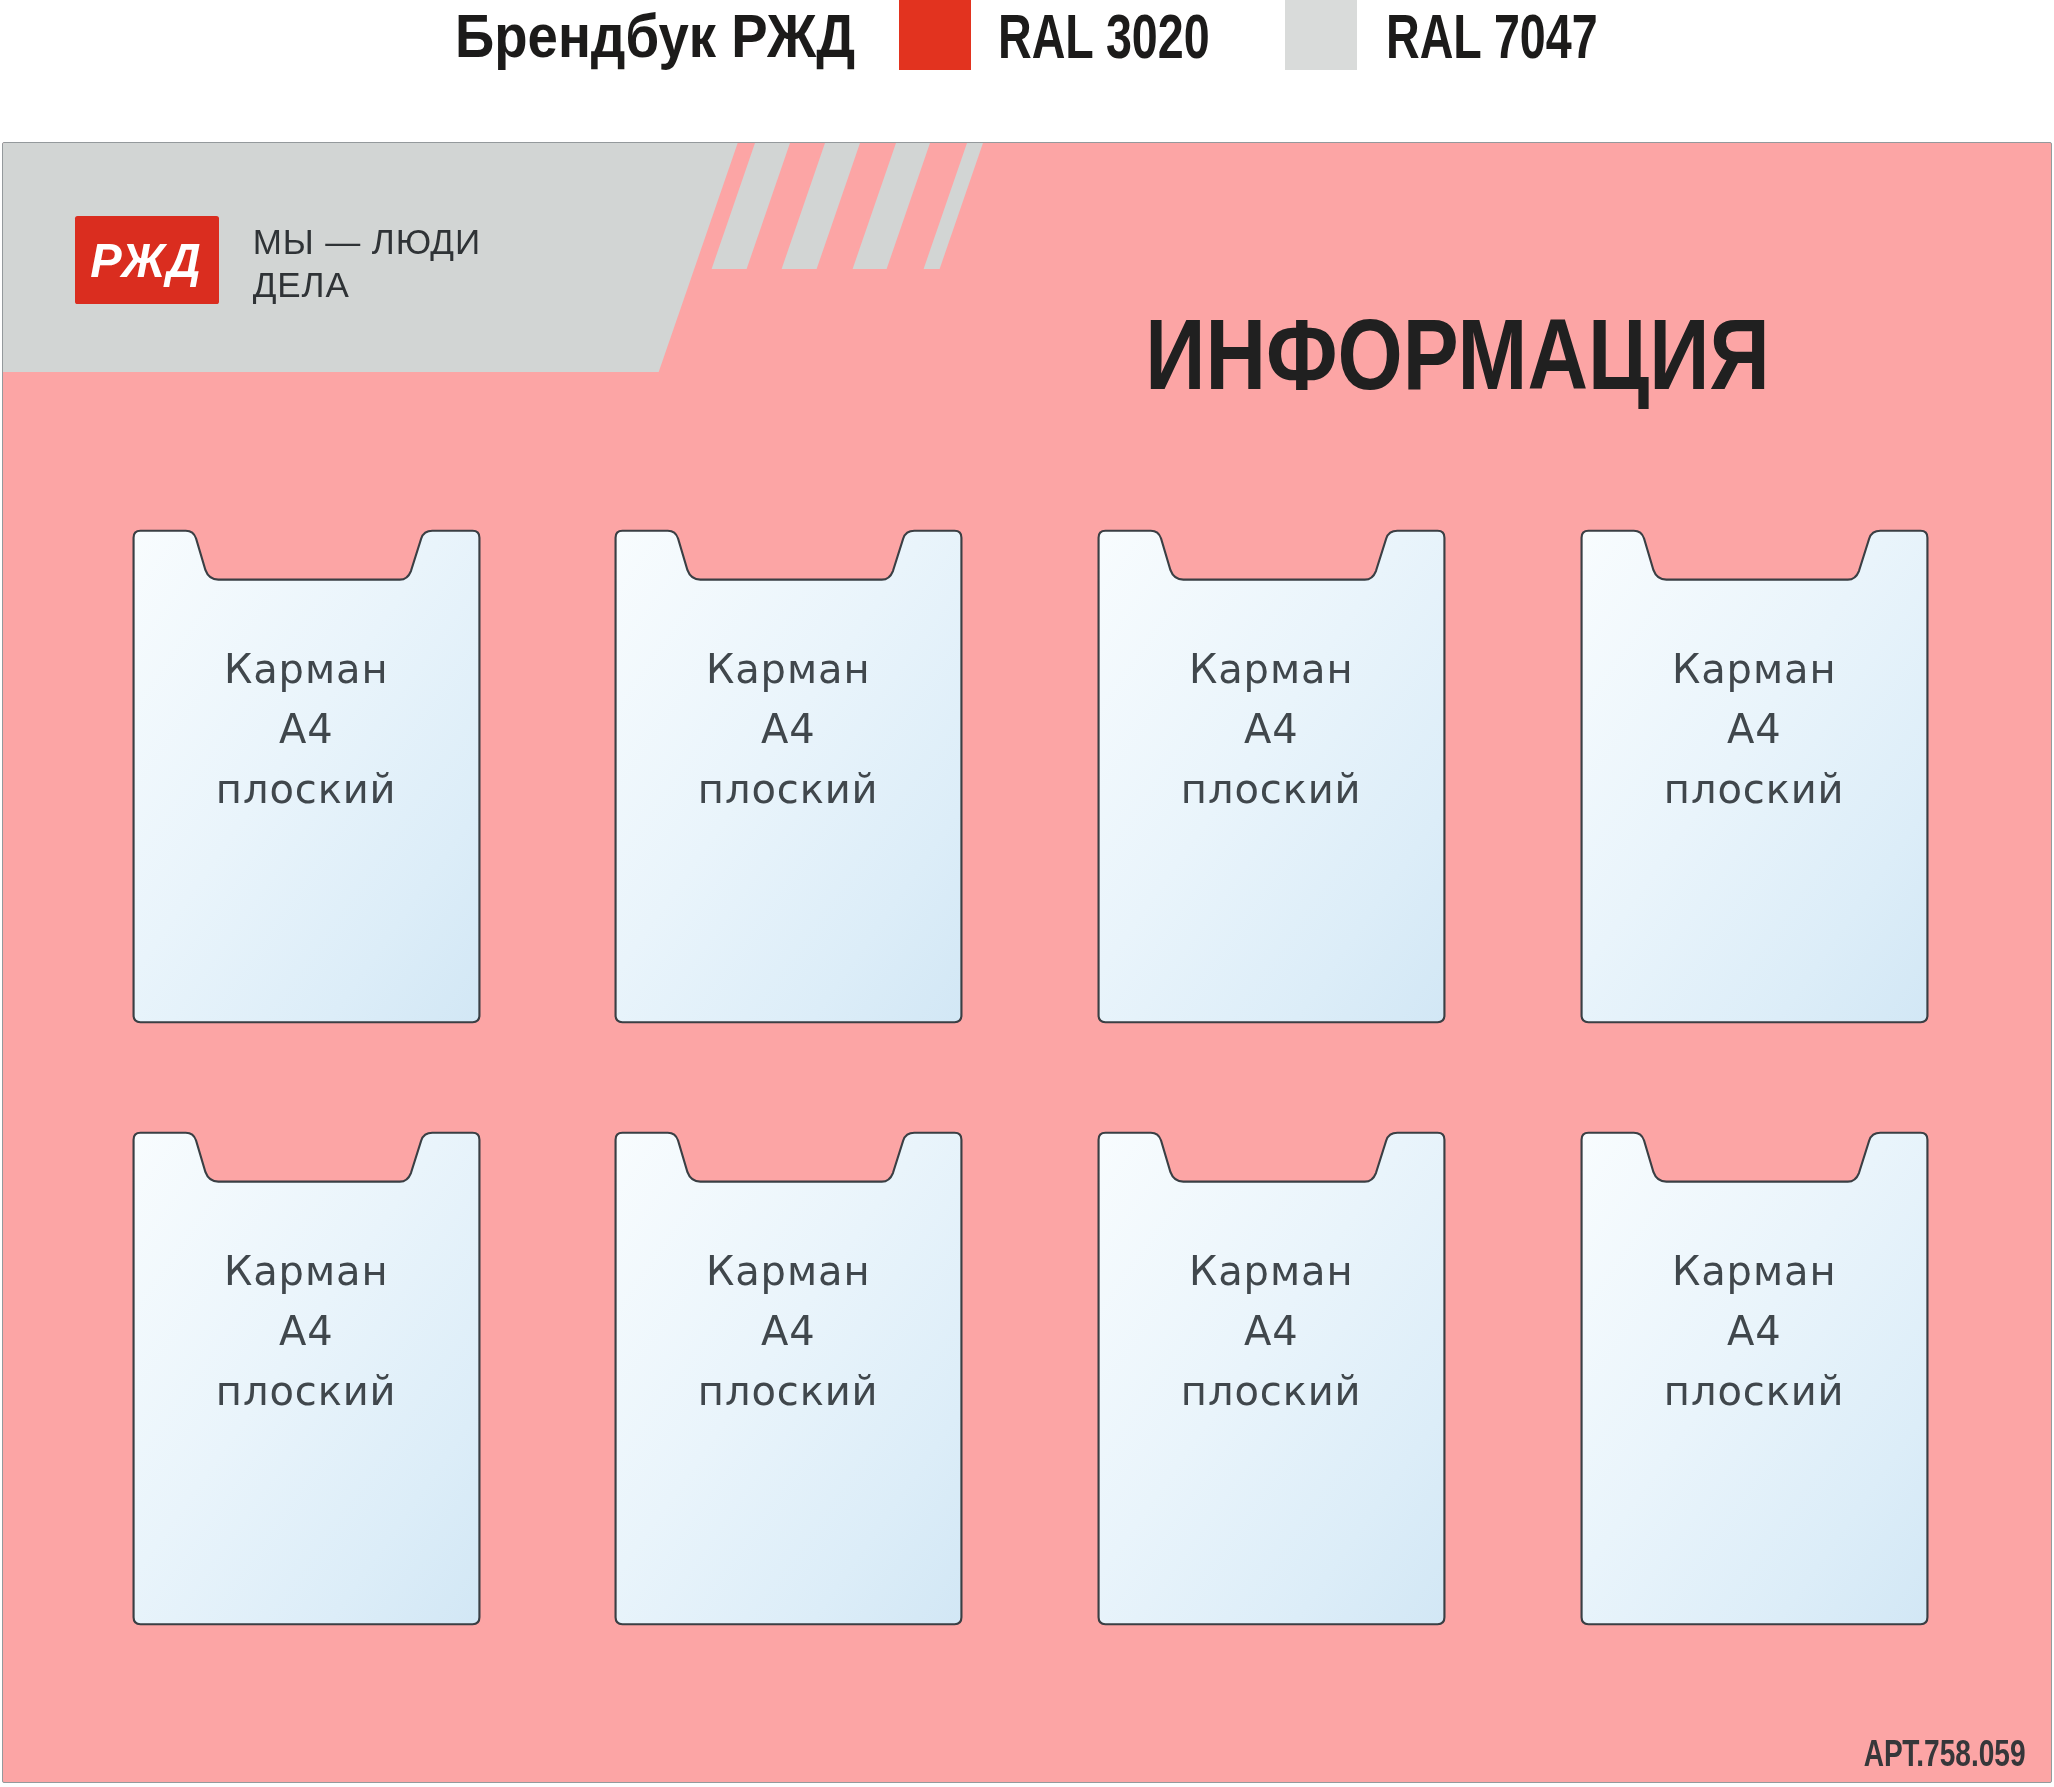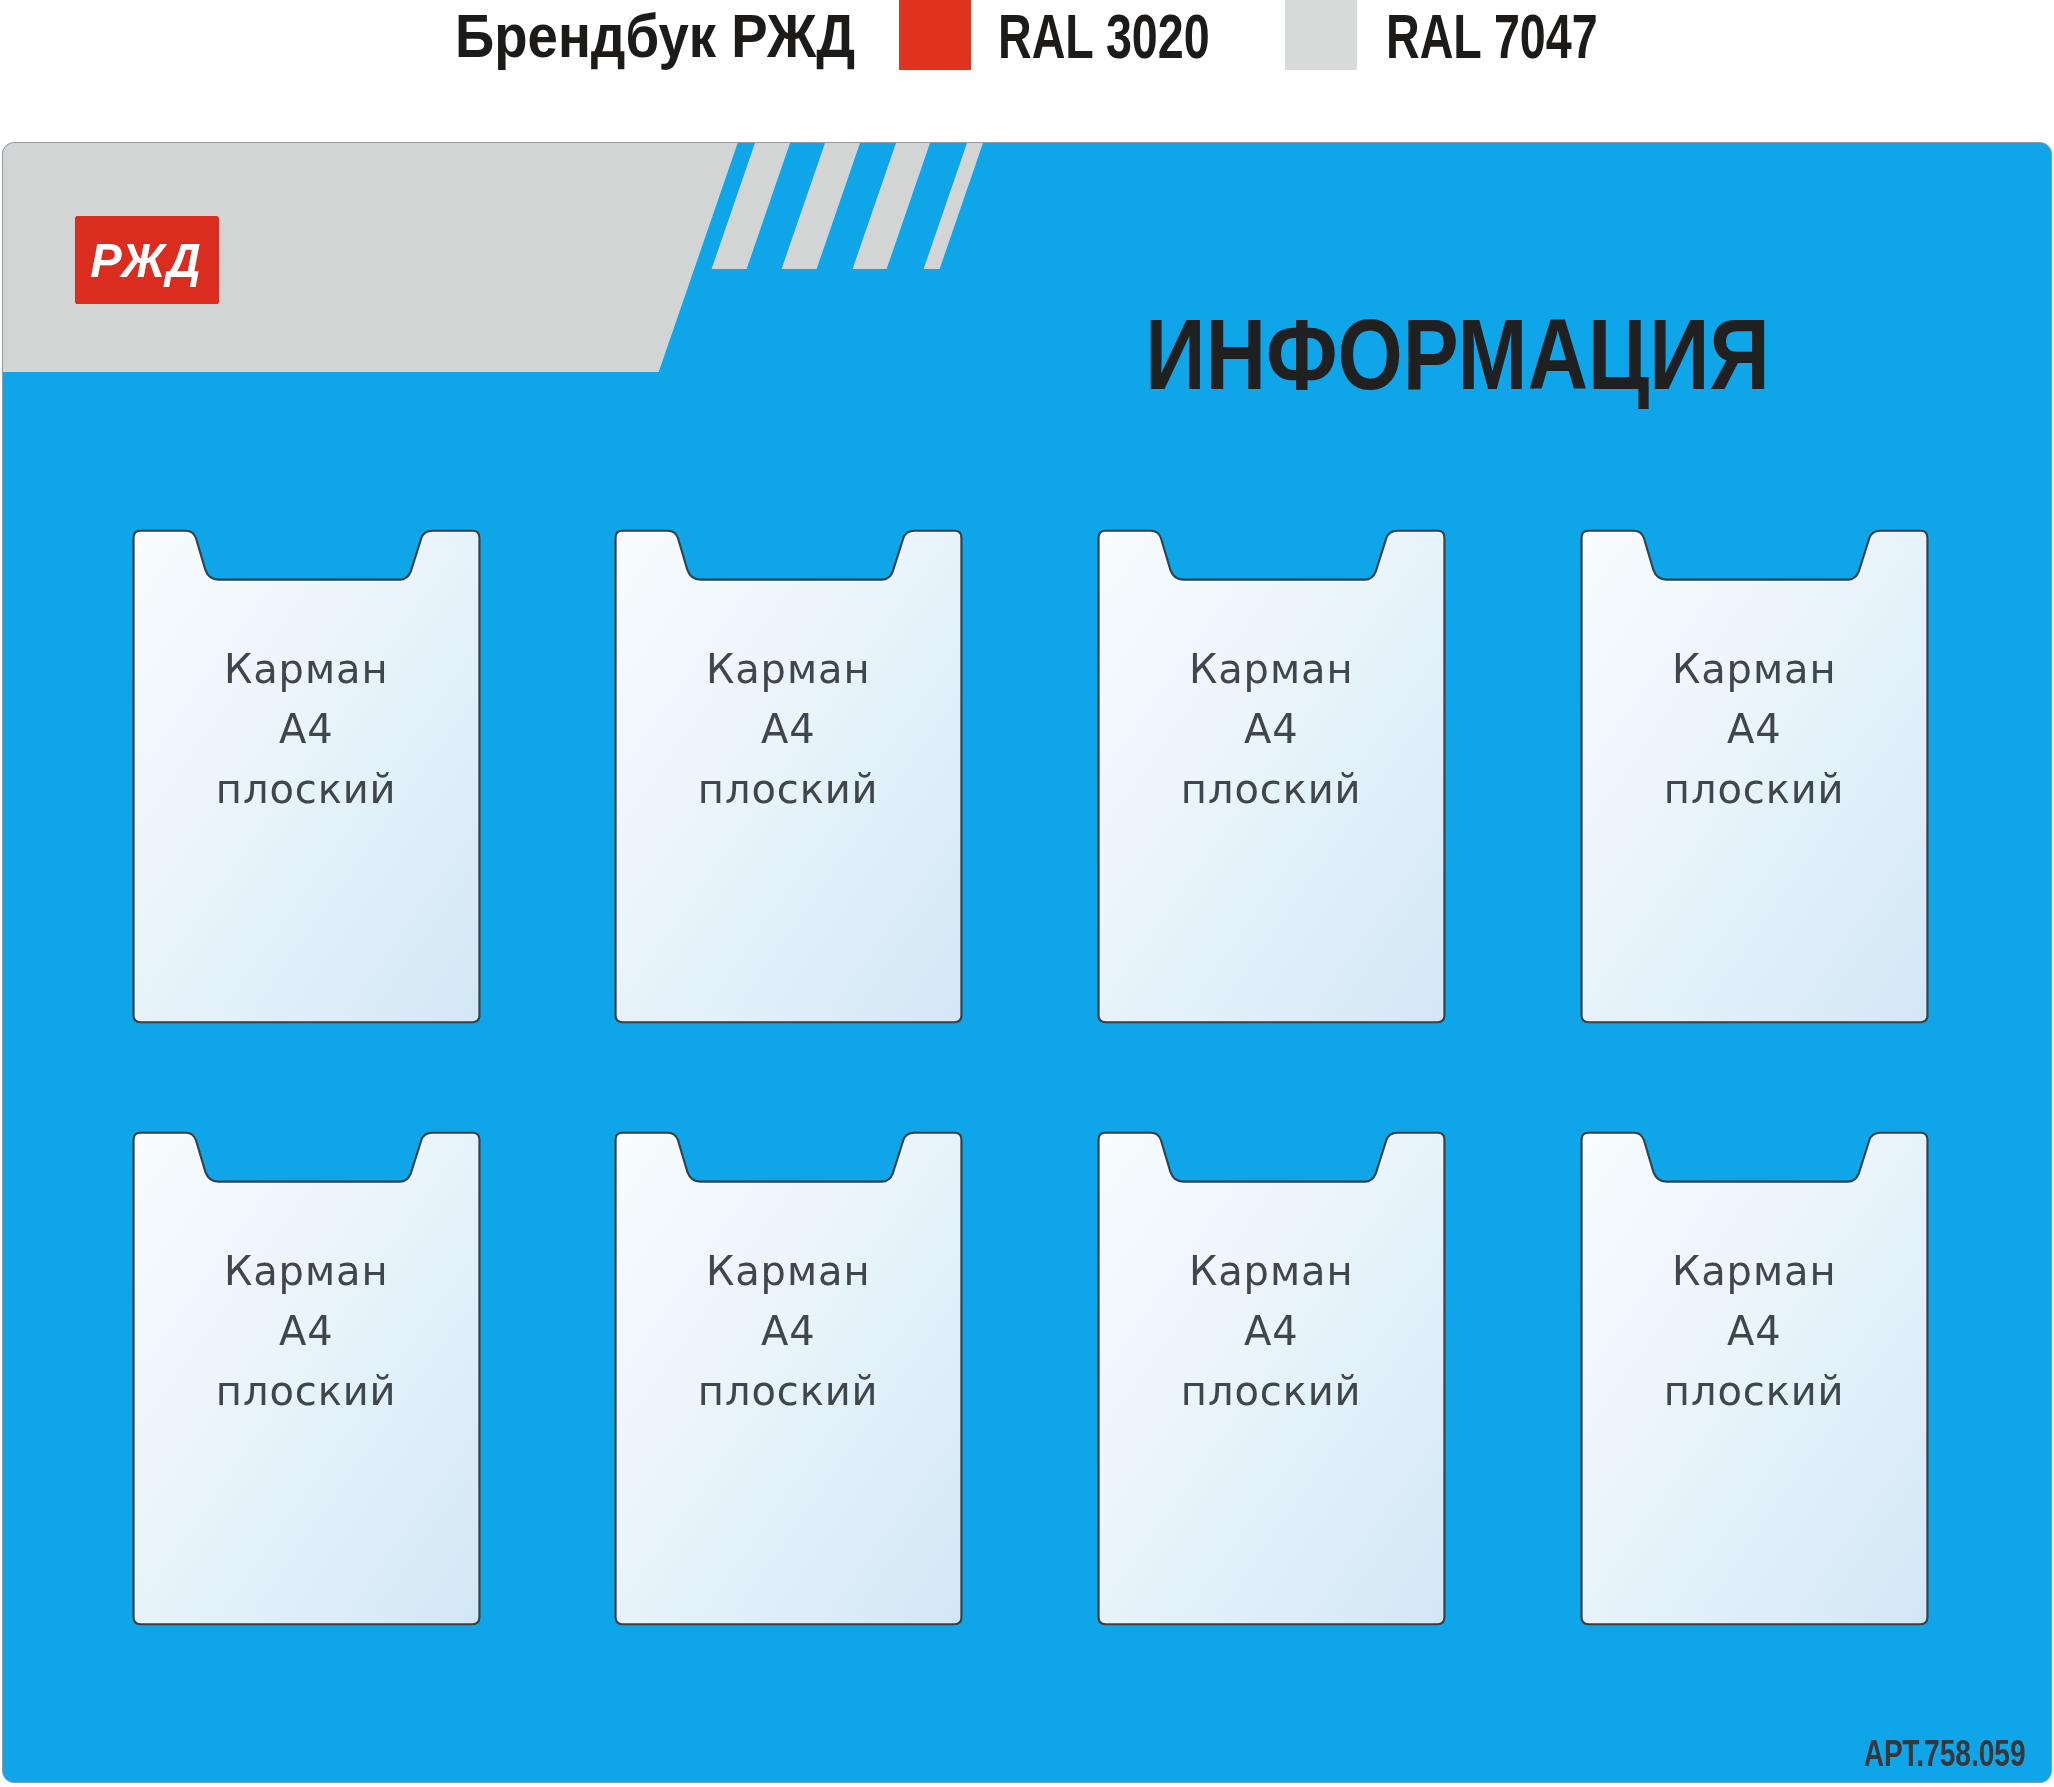--- a/index.html
+++ b/index.html
@@ -15,21 +15,21 @@
   .swatch.red{left:899px;background:#e2331f;}
   .swatch.gray{left:1285px;background:#d9dbda;}
   .ral-label{position:absolute;top:1.7px;height:68px;line-height:68px;font-size:63px;
          font-weight:bold;color:#1c1b1a;white-space:nowrap;
          transform:scaleX(0.74);transform-origin:0 50%;}
   .ral-label.r1{left:998px;}
   .ral-label.r2{left:1386px;}
 
   
   .board{position:absolute;left:1.7px;top:142px;width:2048px;height:1639px;
-         background:#0ea5e9;border:1.7px solid #94999c;border-radius:12px;overflow:hidden;}
+         background:#fca5a5;border:1.7px solid #94999c;border-radius:2px;overflow:hidden;}
 
   .banner{position:absolute;left:0;top:0;width:745px;height:229px;background:#d2d5d4;
          clip-path:polygon(0 0,735px 0,656px 229px,0 229px);}
   .stripe{position:absolute;top:0;height:126px;background:#d2d5d4;
          transform:skewX(-19deg);transform-origin:0 0;}
   .stripe.s1{left:752px;width:35px;}
   .stripe.s2{left:822px;width:35px;}
   .stripe.s3{left:893px;width:34px;}
   .stripe.s4{left:964px;width:16.3px;}
 
@@ -88,20 +88,24 @@
     <div class="banner"></div>
     <div class="stripe s1"></div>
     <div class="stripe s2"></div>
     <div class="stripe s3"></div>
     <div class="stripe s4"></div>
 
     <div class="logo">
       <span class="logo-mark">РЖД</span>
     </div>
 
+    <div class="tagline">
+      <div>МЫ — ЛЮДИ</div>
+      <div>ДЕЛА</div>
+    </div>
 
     <h1 class="board-title">ИНФОРМАЦИЯ</h1>
 
     <div id="pockets-layer">
   <div class="pocket" style="left: 128px; top: 386px;">
     <svg class="pocket-svg" viewBox="0 0 410 578">
       <use href="#pocketPath" class="pocket-shape"></use>
     </svg>
     <div class="pocket-label">
       <div class="pocket-line">Карман</div>

